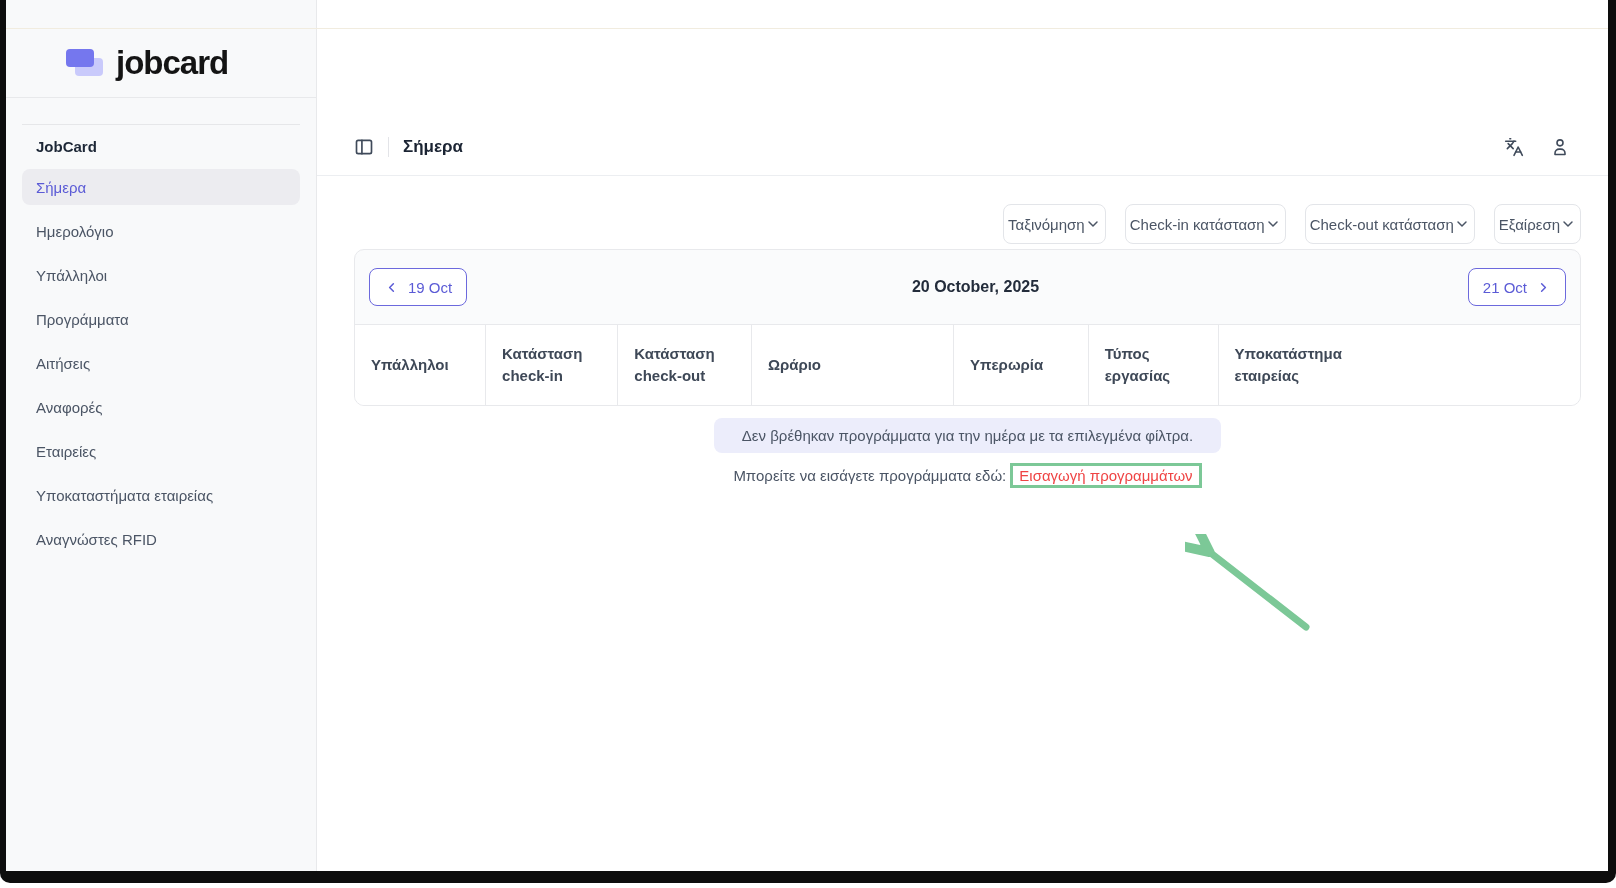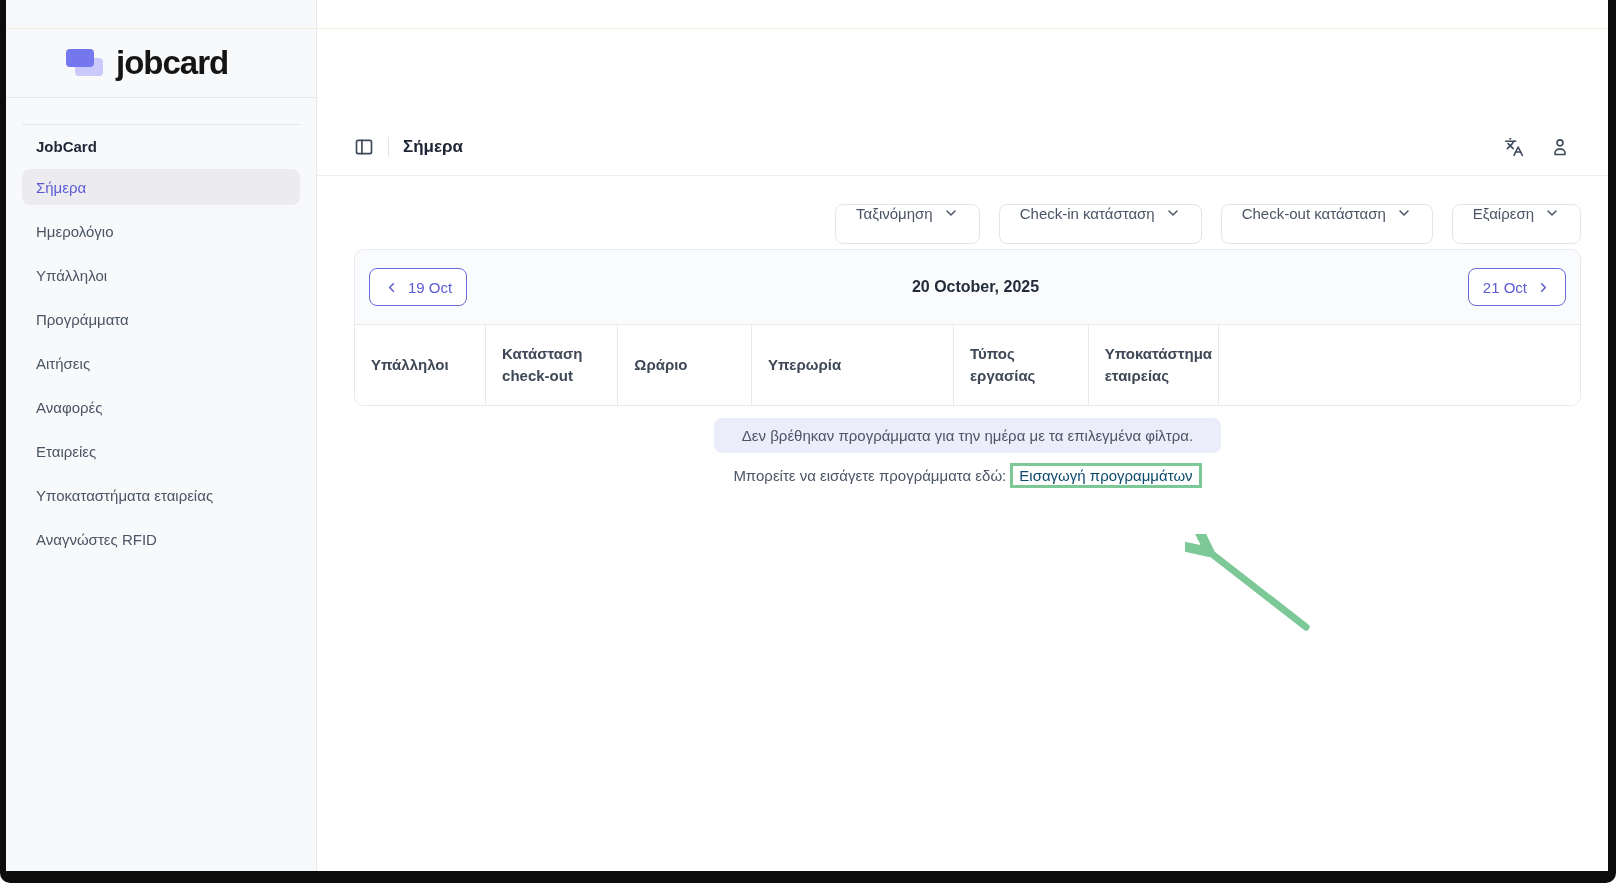--- a/index.html
+++ b/index.html
@@ -34,21 +34,21 @@
   .main-header { margin-top:119px; height:57px; border-bottom:1px solid #eceef1;
                  display:flex; align-items:center; padding:0 38px 0 37px; }
   .hicon { width:20px; height:20px; color:#3f4a5a; flex:0 0 auto; }
   .hdr-sep { width:1px; height:20px; background:#e3e4e8; margin:0 14px; }
   .page-title { font-size:17px; font-weight:700; color:#1b2433; }
   .hdr-right { margin-left:auto; display:flex; align-items:center; gap:26px; }
 
   .content { position:relative; padding:0 27px 0 37px; }
 
   .filter-row { margin-top:28px; display:flex; justify-content:flex-end; gap:19px; }
-  .filter-btn { height:40px; display:flex; align-items:flex-start; gap:10px; padding:0 20px;
+  .filter-btn { height:40px; display:flex; align-items:center; gap:0; padding:0 4px;
                 background:#ffffff; border:1px solid #e3e5e9; border-radius:8px;
                 font-size:15px; color:#4b5565; font-family:inherit; cursor:pointer; }
   .filter-btn svg { width:16px; height:16px; color:#4b5565; }
 
   .card { margin-top:5px; border:1px solid #e8e9ec; border-radius:10px; background:#fafbfc; overflow:hidden; }
   .date-row { position:relative; height:74px; display:flex; align-items:center; padding:0 14px; }
   .date-btn { height:38px; display:flex; align-items:center; gap:9px; padding:0 14px; background:#ffffff;
               border:1.5px solid #6c69dd; border-radius:8px; color:#5b5bd6; font-size:15px;
               font-family:inherit; cursor:pointer; }
   .date-btn svg { width:15px; height:15px; }
@@ -61,21 +61,21 @@
         font-size:15px; font-weight:600; color:#3e4857; line-height:1.5; }
   .th:nth-child(1){ width:10.7%; } .th:nth-child(2){ width:10.8%; } .th:nth-child(3){ width:10.9%; }
   .th:nth-child(4){ width:16.5%; } .th:nth-child(5){ width:11.0%; } .th:nth-child(6){ width:10.6%; }
   .th:nth-child(7){ flex:1; border-right:none; }
   .th:nth-child(7) span { display:inline-block; max-width:170px; }
 
   .empty-wrap { text-align:center; }
   .empty-pill { display:inline-block; margin-top:12px; background:#ecedfb; color:#4b5565;
                 font-size:15px; padding:9px 28px; border-radius:8px; }
   .hint-line { margin-top:10px; font-size:15px; color:#4b5565; }
-  .import-link { color:#0c4a6e; text-decoration:none; border:3px solid #7cc897; padding:1px 6px;
+  .import-link { color:#ef4444; text-decoration:none; border:3px solid #7cc897; padding:1px 6px;
                  margin-left:4px; display:inline-block; background:#ffffff; cursor:pointer; }
 
   .anno-arrow { position:absolute; left:868px; top:330px; width:145px; height:110px; pointer-events:none; }
 </style>
 </head>
 <body>
 
 <div class="frame">
   <div class="top-hairline"></div>
   <div class="app">
@@ -177,20 +177,23 @@
                   <path d="m9 18 6-6-6-6"></path>
                 </svg>
             </button>
           </div>
           <div class="thead">
 
           <div class="th">
                 <span>Υπάλληλοι</span>
               </div>
               <div class="th">
+                <span>Κατάσταση check-in</span>
+              </div>
+              <div class="th">
                 <span>Κατάσταση check-out</span>
               </div>
               <div class="th">
                 <span>Ωράριο</span>
               </div>
               <div class="th">
                 <span>Υπερωρία</span>
               </div>
               <div class="th">
                 <span>Τύπος εργασίας</span>

